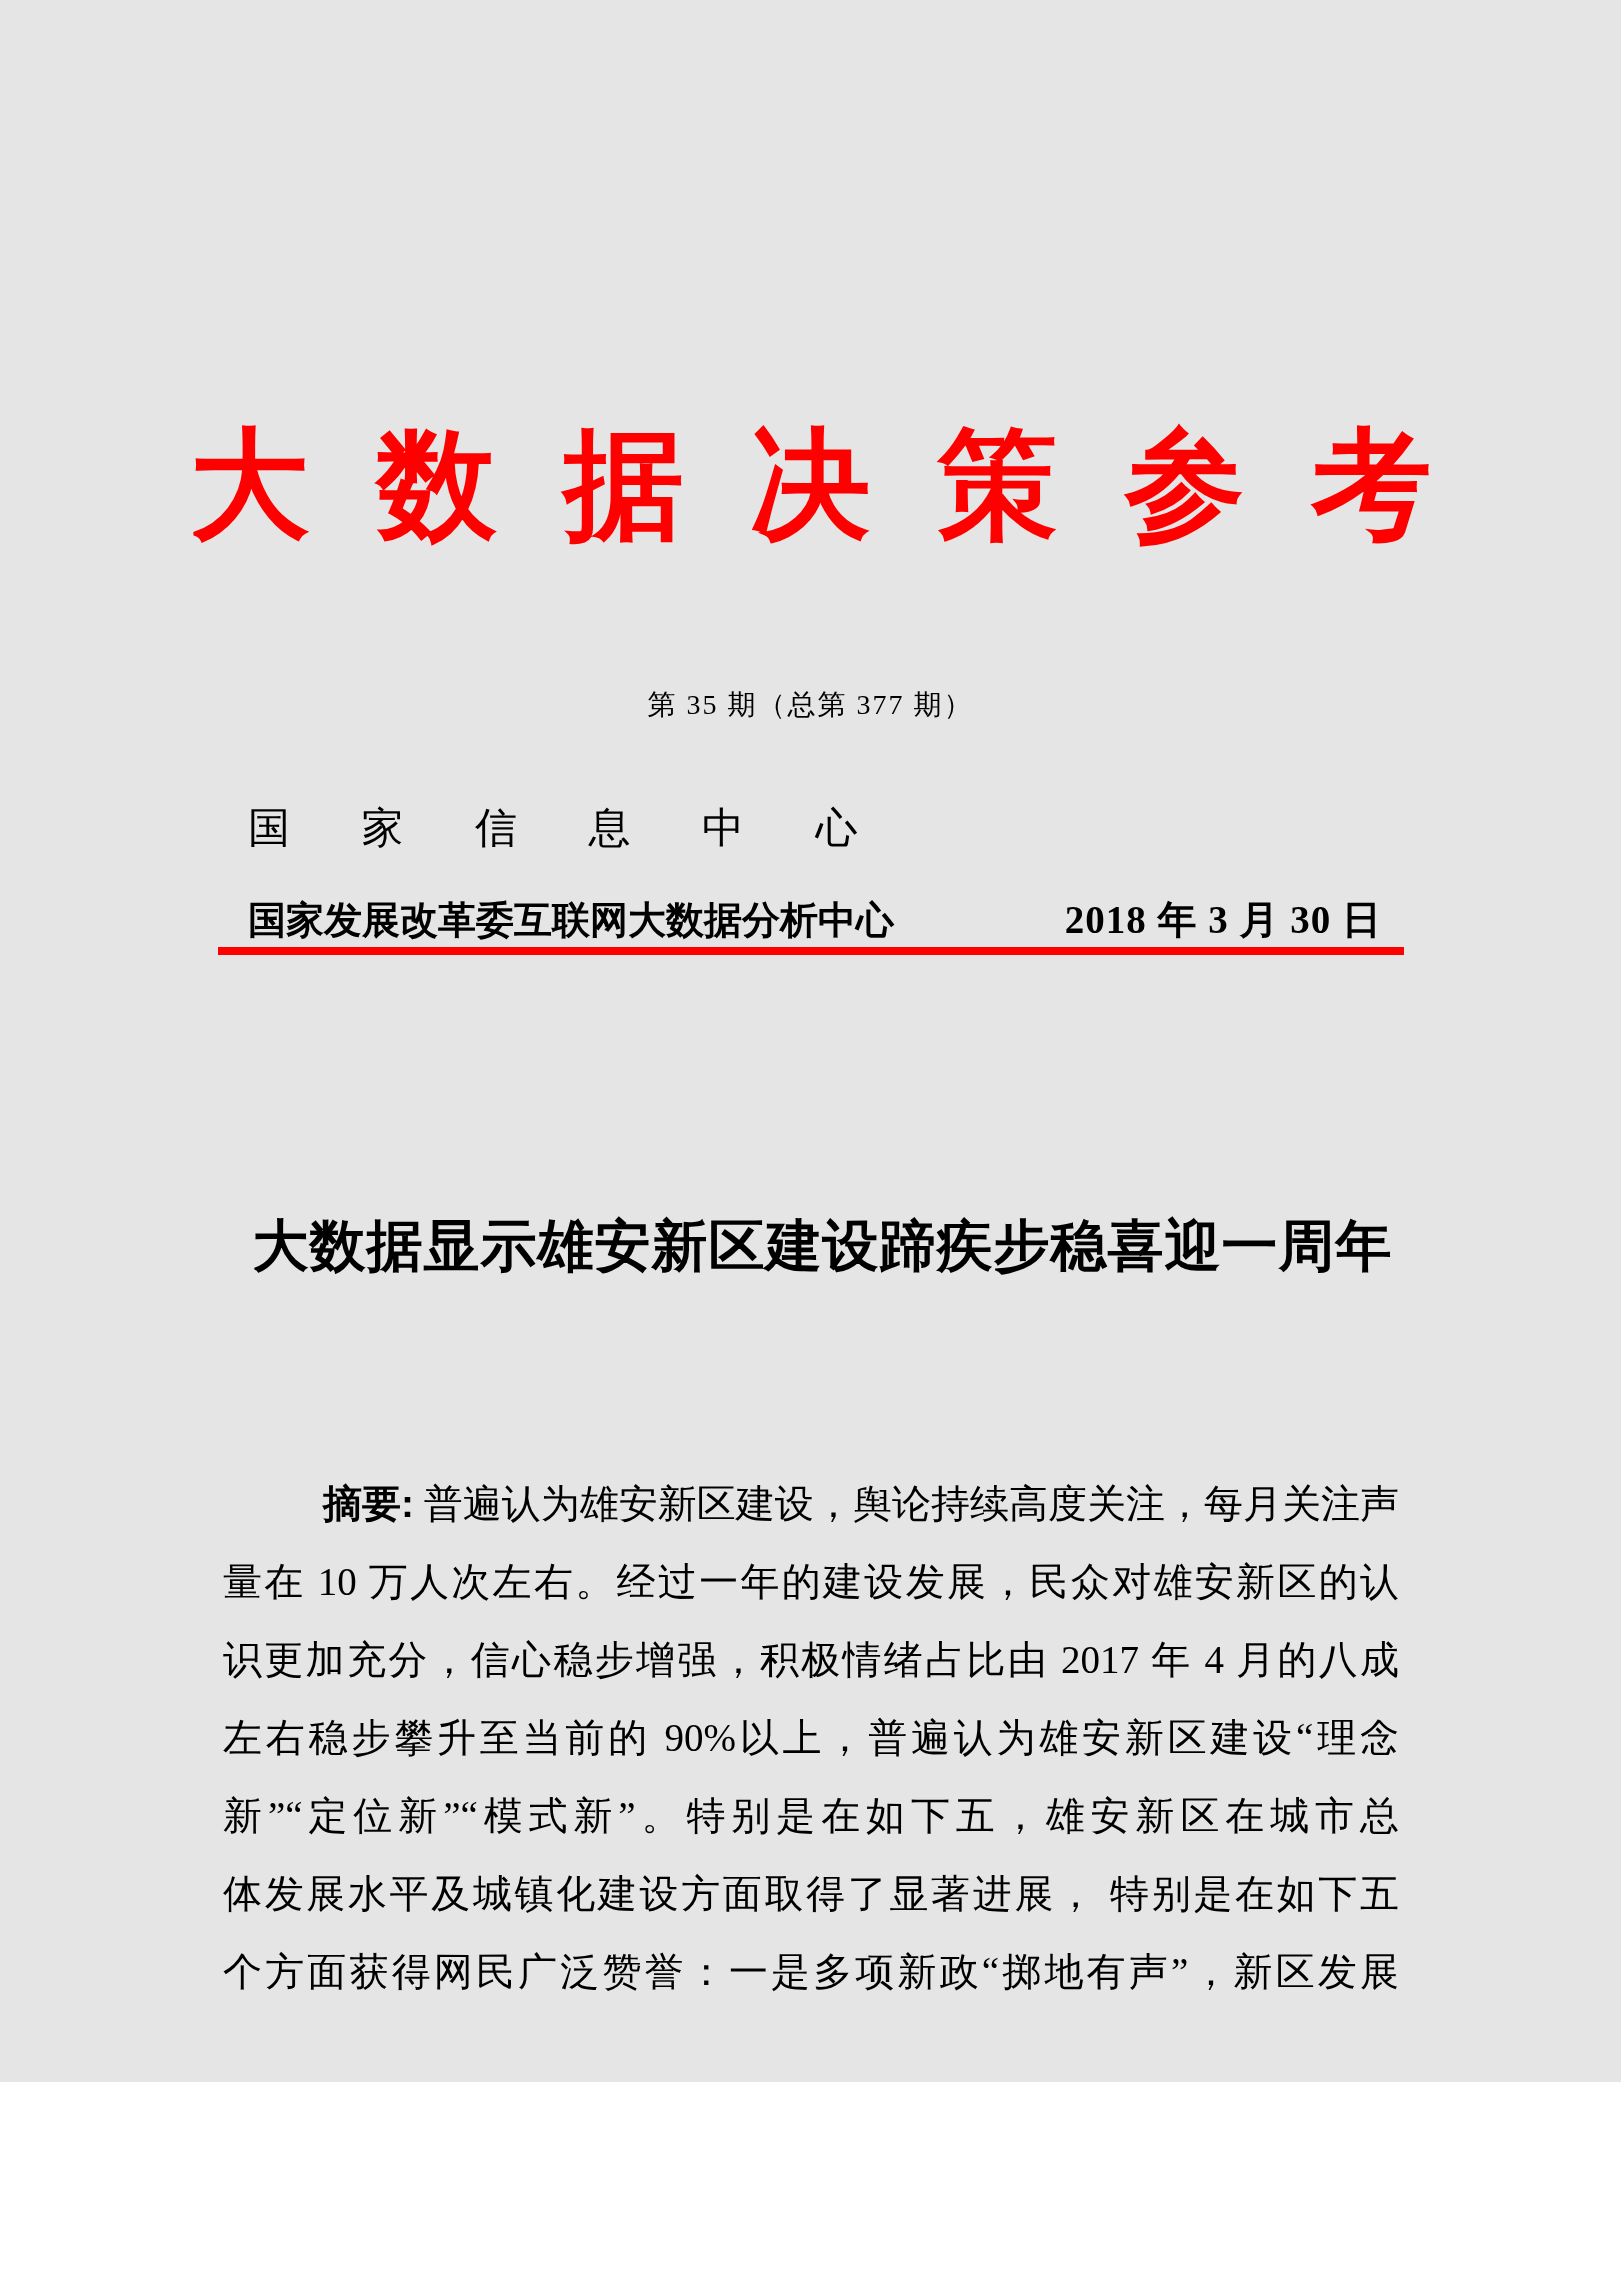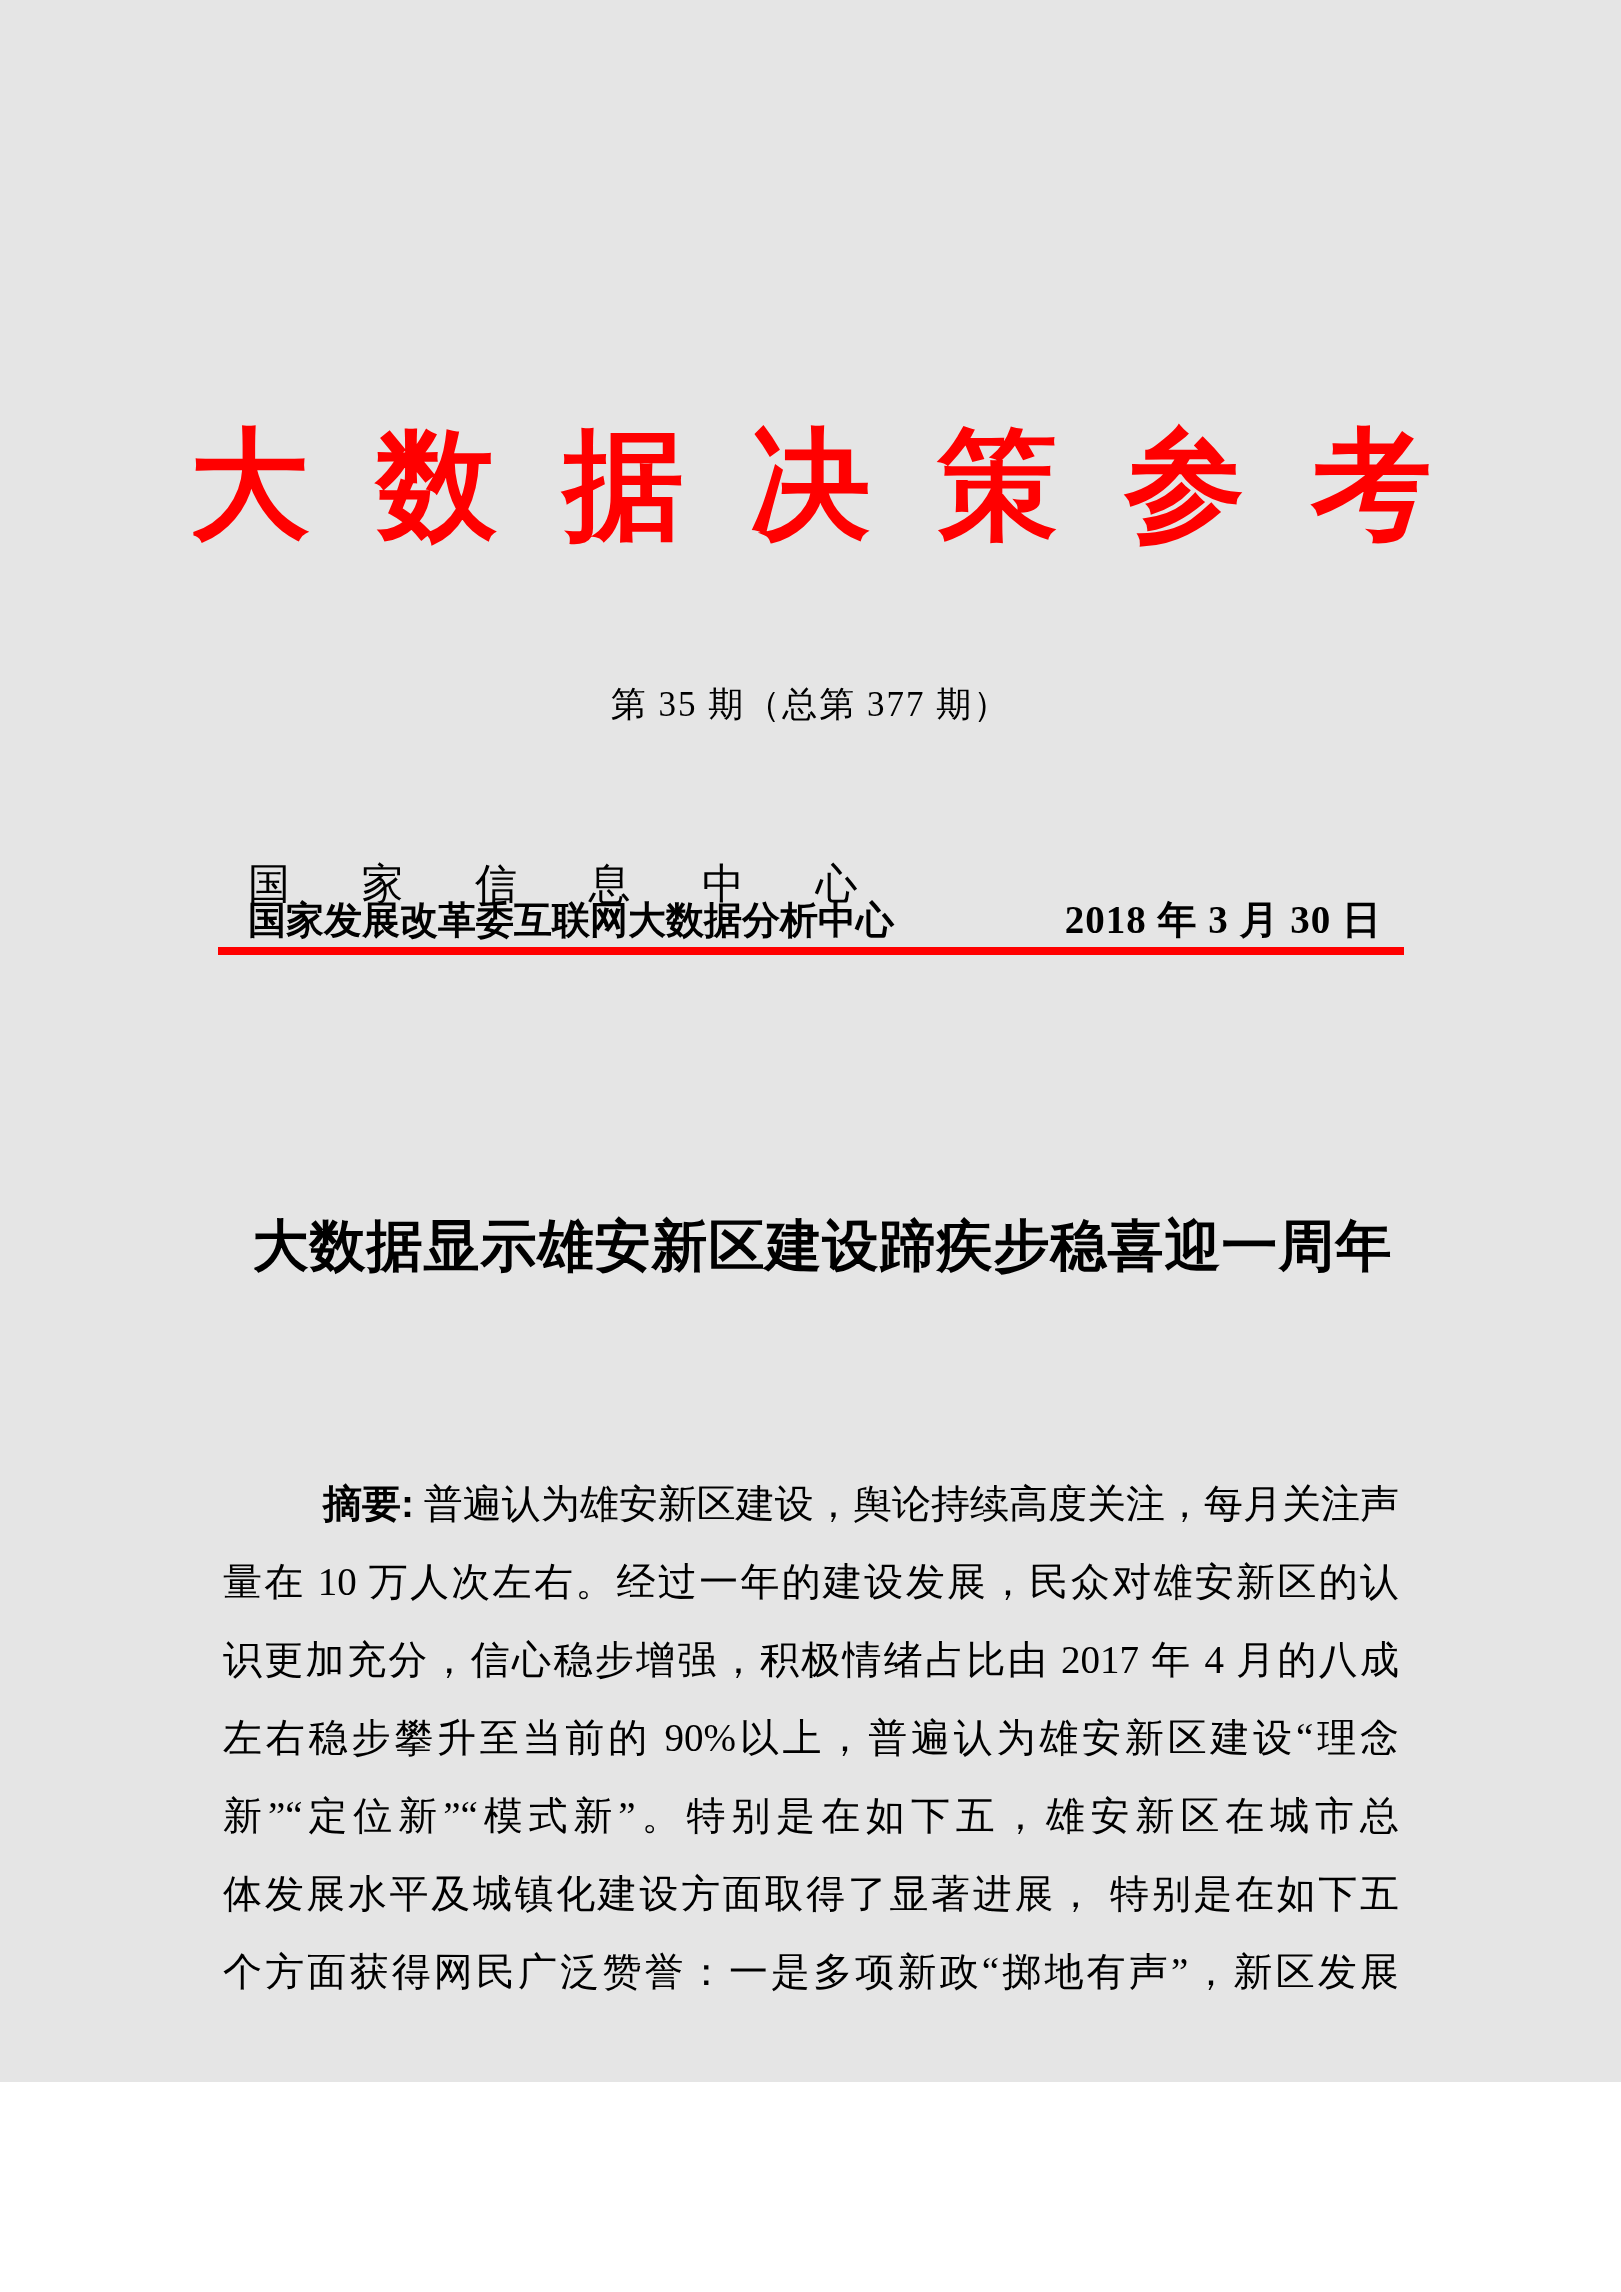--- a/index.html
+++ b/index.html
@@ -31,29 +31,29 @@
     letter-spacing: 67px;
     text-indent: 67px;
   }
   
   .issue {
     position: absolute;
     top: 679px;
     left: 0;
     width: 100%;
     text-align: center;
-    font-size: 35px;
+    font-size: 28px;
     line-height: 51px;
     letter-spacing: 2px;
   }
   
   .org1 {
     position: absolute;
     left: 248px;
-    top: 860px;
+    top: 804px;
     white-space: nowrap;
     font-size: 42px;
     line-height: 49px;
     word-spacing: 61px;
   }
   
   .orgrow {
     position: absolute;
     left: 248px;
     top: 894px;

